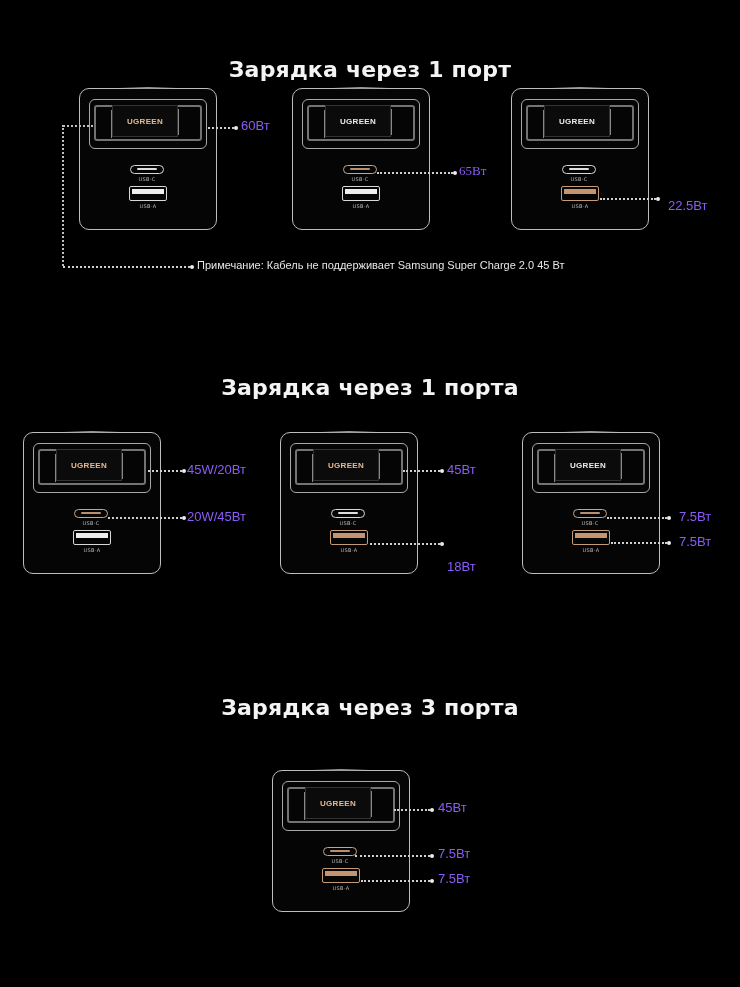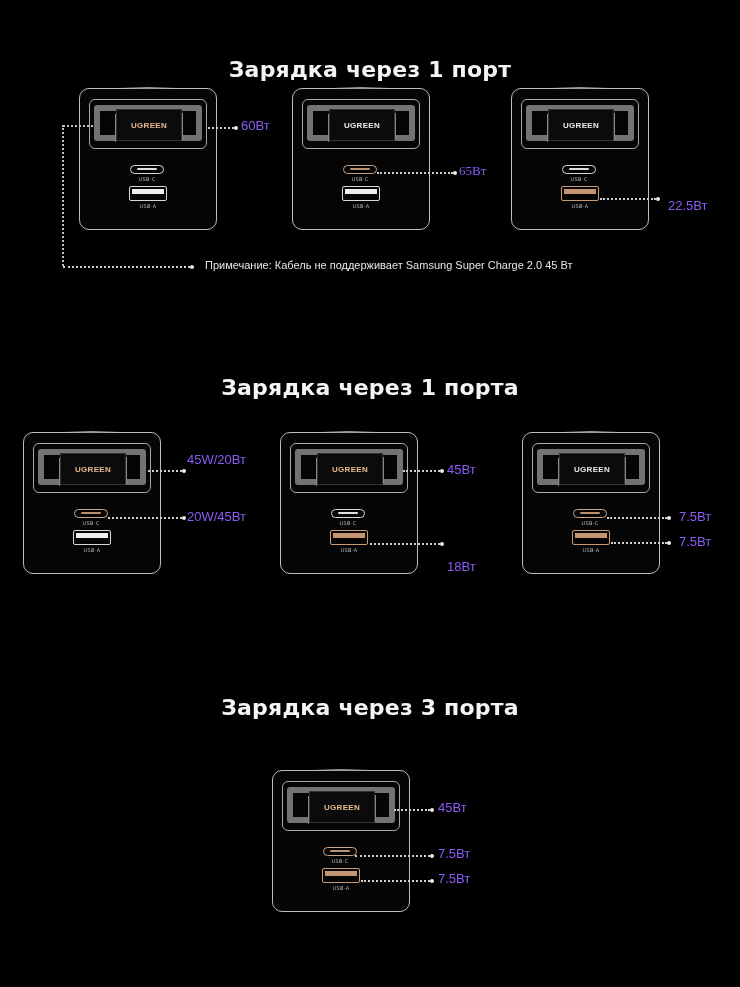--- a/index.html
+++ b/index.html
@@ -7,21 +7,21 @@
          font-family: "DejaVu Sans", "Liberation Sans", sans-serif; color: #fff; }
   .title { position: absolute; left: 0; width: 740px; text-align: center;
            font-size: 22px; font-weight: bold; letter-spacing: 0.2px; color: #f4f4f4; }
   .card { position: absolute; width: 138px; height: 142px; box-sizing: border-box;
           border: 1.5px solid #bdbdbd; border-radius: 10px; background: #050505; }
   .card::before { content: ""; position: absolute; left: 40px; right: 40px; top: -2px; height: 2px;
           background: linear-gradient(90deg, transparent, #9a9a9a, transparent); }
   .slot { position: absolute; left: 9px; top: 10px; width: 118px; height: 50px; box-sizing: border-box;
           border: 1.5px solid #a8a8a8; border-radius: 6px; }
   .slot-inner { position: absolute; left: 4px; top: 5px; right: 4px; bottom: 7px;
-          border: 6px solid #737373; border-radius: 3px; }
+          border: 2px solid #737373; border-radius: 3px; }
   .plug { position: absolute; left: 0; top: 3px; width: 15px; height: 28px; border-right: 1px solid #888; }
   .cable { position: absolute; left: 16px; top: -2px; width: 66px; height: 32px; background: #0b0b0b;
            border: 1px solid #333; box-sizing: border-box; display: flex; align-items: center; justify-content: center; }
   .cable-label { font-size: 8px; font-weight: bold; letter-spacing: 0.3px; color: #eaeaea; font-family: "Liberation Sans", sans-serif; }
   .cable.active .cable-label { color: #e7b98f; }
   .cable-tail { position: absolute; left: 82px; top: 2px; width: 24px; height: 26px; border-left: 1px solid #888; }
   .port-c { position: absolute; left: 50px; top: 76px; width: 34px; height: 9px; box-sizing: border-box;
             border: 1.5px solid #d8d8d8; border-radius: 6px; }
   .port-c::after { content: ""; position: absolute; left: 6px; right: 6px; top: 2px; height: 1.5px; background: #ddd; border-radius: 1px; }
   .port-c.active { border-color: #c7a58a; }
@@ -32,21 +32,21 @@
   .port-a.active { border-color: #c79a76; }
   .port-a.active::after { background: #c49470; }
   .plabel { position: absolute; font-size: 5px; color: #bbb; width: 40px; text-align: center; letter-spacing: 0.3px; }
   .pl-c { left: 47px; top: 87px; }
   .pl-a { left: 48px; top: 114px; }
   .dots { position: absolute; height: 0; border-top: 2px dotted #cfcfcf; }
   .dots::after { content: ""; position: absolute; right: -4px; top: -3.5px; width: 4px; height: 4px; border-radius: 50%; background: #eee; }
   .vdots { position: absolute; width: 0; border-left: 2px dotted #bfbfbf; }
   .hdots { position: absolute; height: 0; border-top: 2px dotted #bfbfbf; }
   .power { position: absolute; font-size: 13px; color: #8b5cf6; white-space: nowrap; font-family: "Liberation Sans", sans-serif; }
-  .note { position: absolute; font-size: 11px; color: #e6e6e6; white-space: nowrap; font-family: "Liberation Sans", sans-serif; margin-left: 8px; }
+  .note { position: absolute; font-size: 11px; color: #e6e6e6; white-space: nowrap; font-family: "Liberation Sans", sans-serif; }
 </style>
 </head>
 <body>
 
 <div class="title" style="top:33px;margin-top:24px;">Зарядка через 1 порт</div>
 
 <div class="card" style="left:79px; top:88px;">
   <div class="slot">
     <div class="slot-inner">
       <div class="plug"></div>
@@ -116,21 +116,21 @@
         </div>
       <div class="cable-tail"></div>
     </div>
   </div>
   <div class="port-c active"></div>
   <div class="plabel pl-c">USB-C</div>
   <div class="port-a"></div>
   <div class="plabel pl-a">USB-A</div>
 </div>
 <div class="dots" style="left:148px; top:470px; width:34px;"></div>
-<div class="power" style="left:187px; top:452px;">45W/20Вт</div>
+<div class="power" style="left:187px; top:462px;">45W/20Вт</div>
 <div class="dots" style="left:108px; top:517px; width:74px;"></div>
 <div class="power" style="left:187px; top:509px;">20W/45Вт</div>
 
 <div class="card" style="left:280px; top:432px;">
   <div class="slot">
     <div class="slot-inner">
       <div class="plug"></div>
       <div class="cable active">
           <span class="cable-label">UGREEN</span>
         </div>

